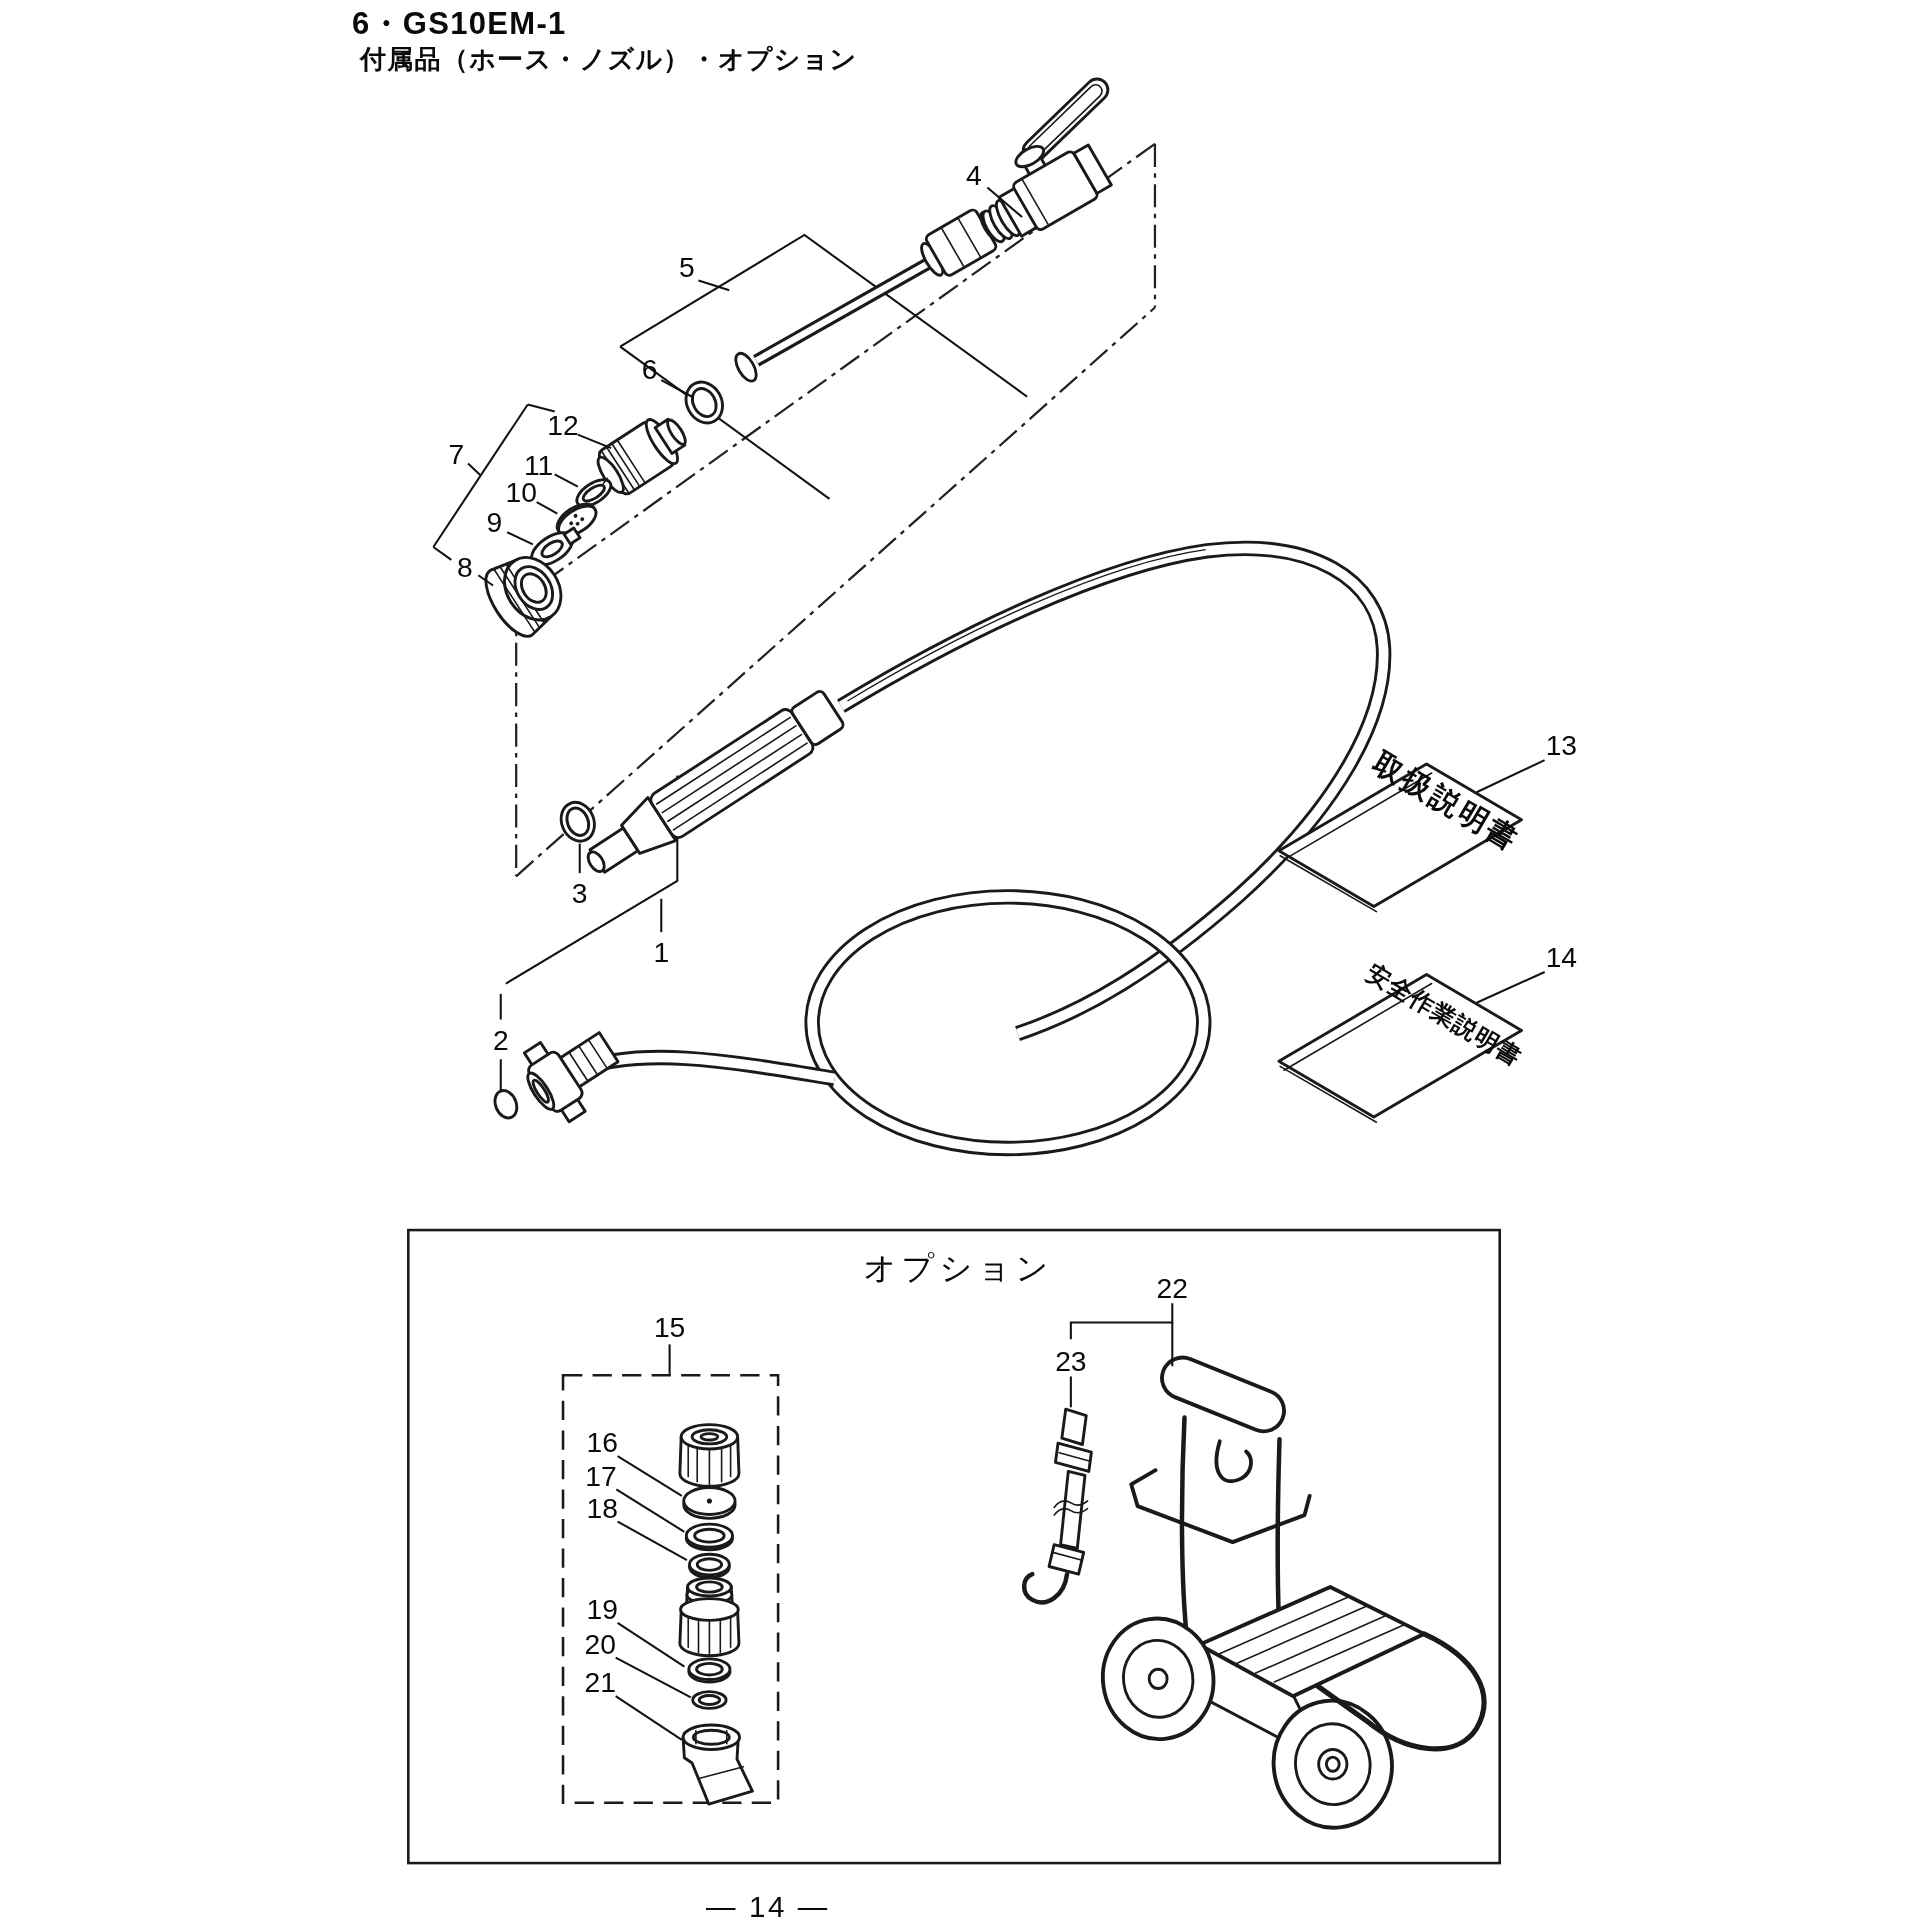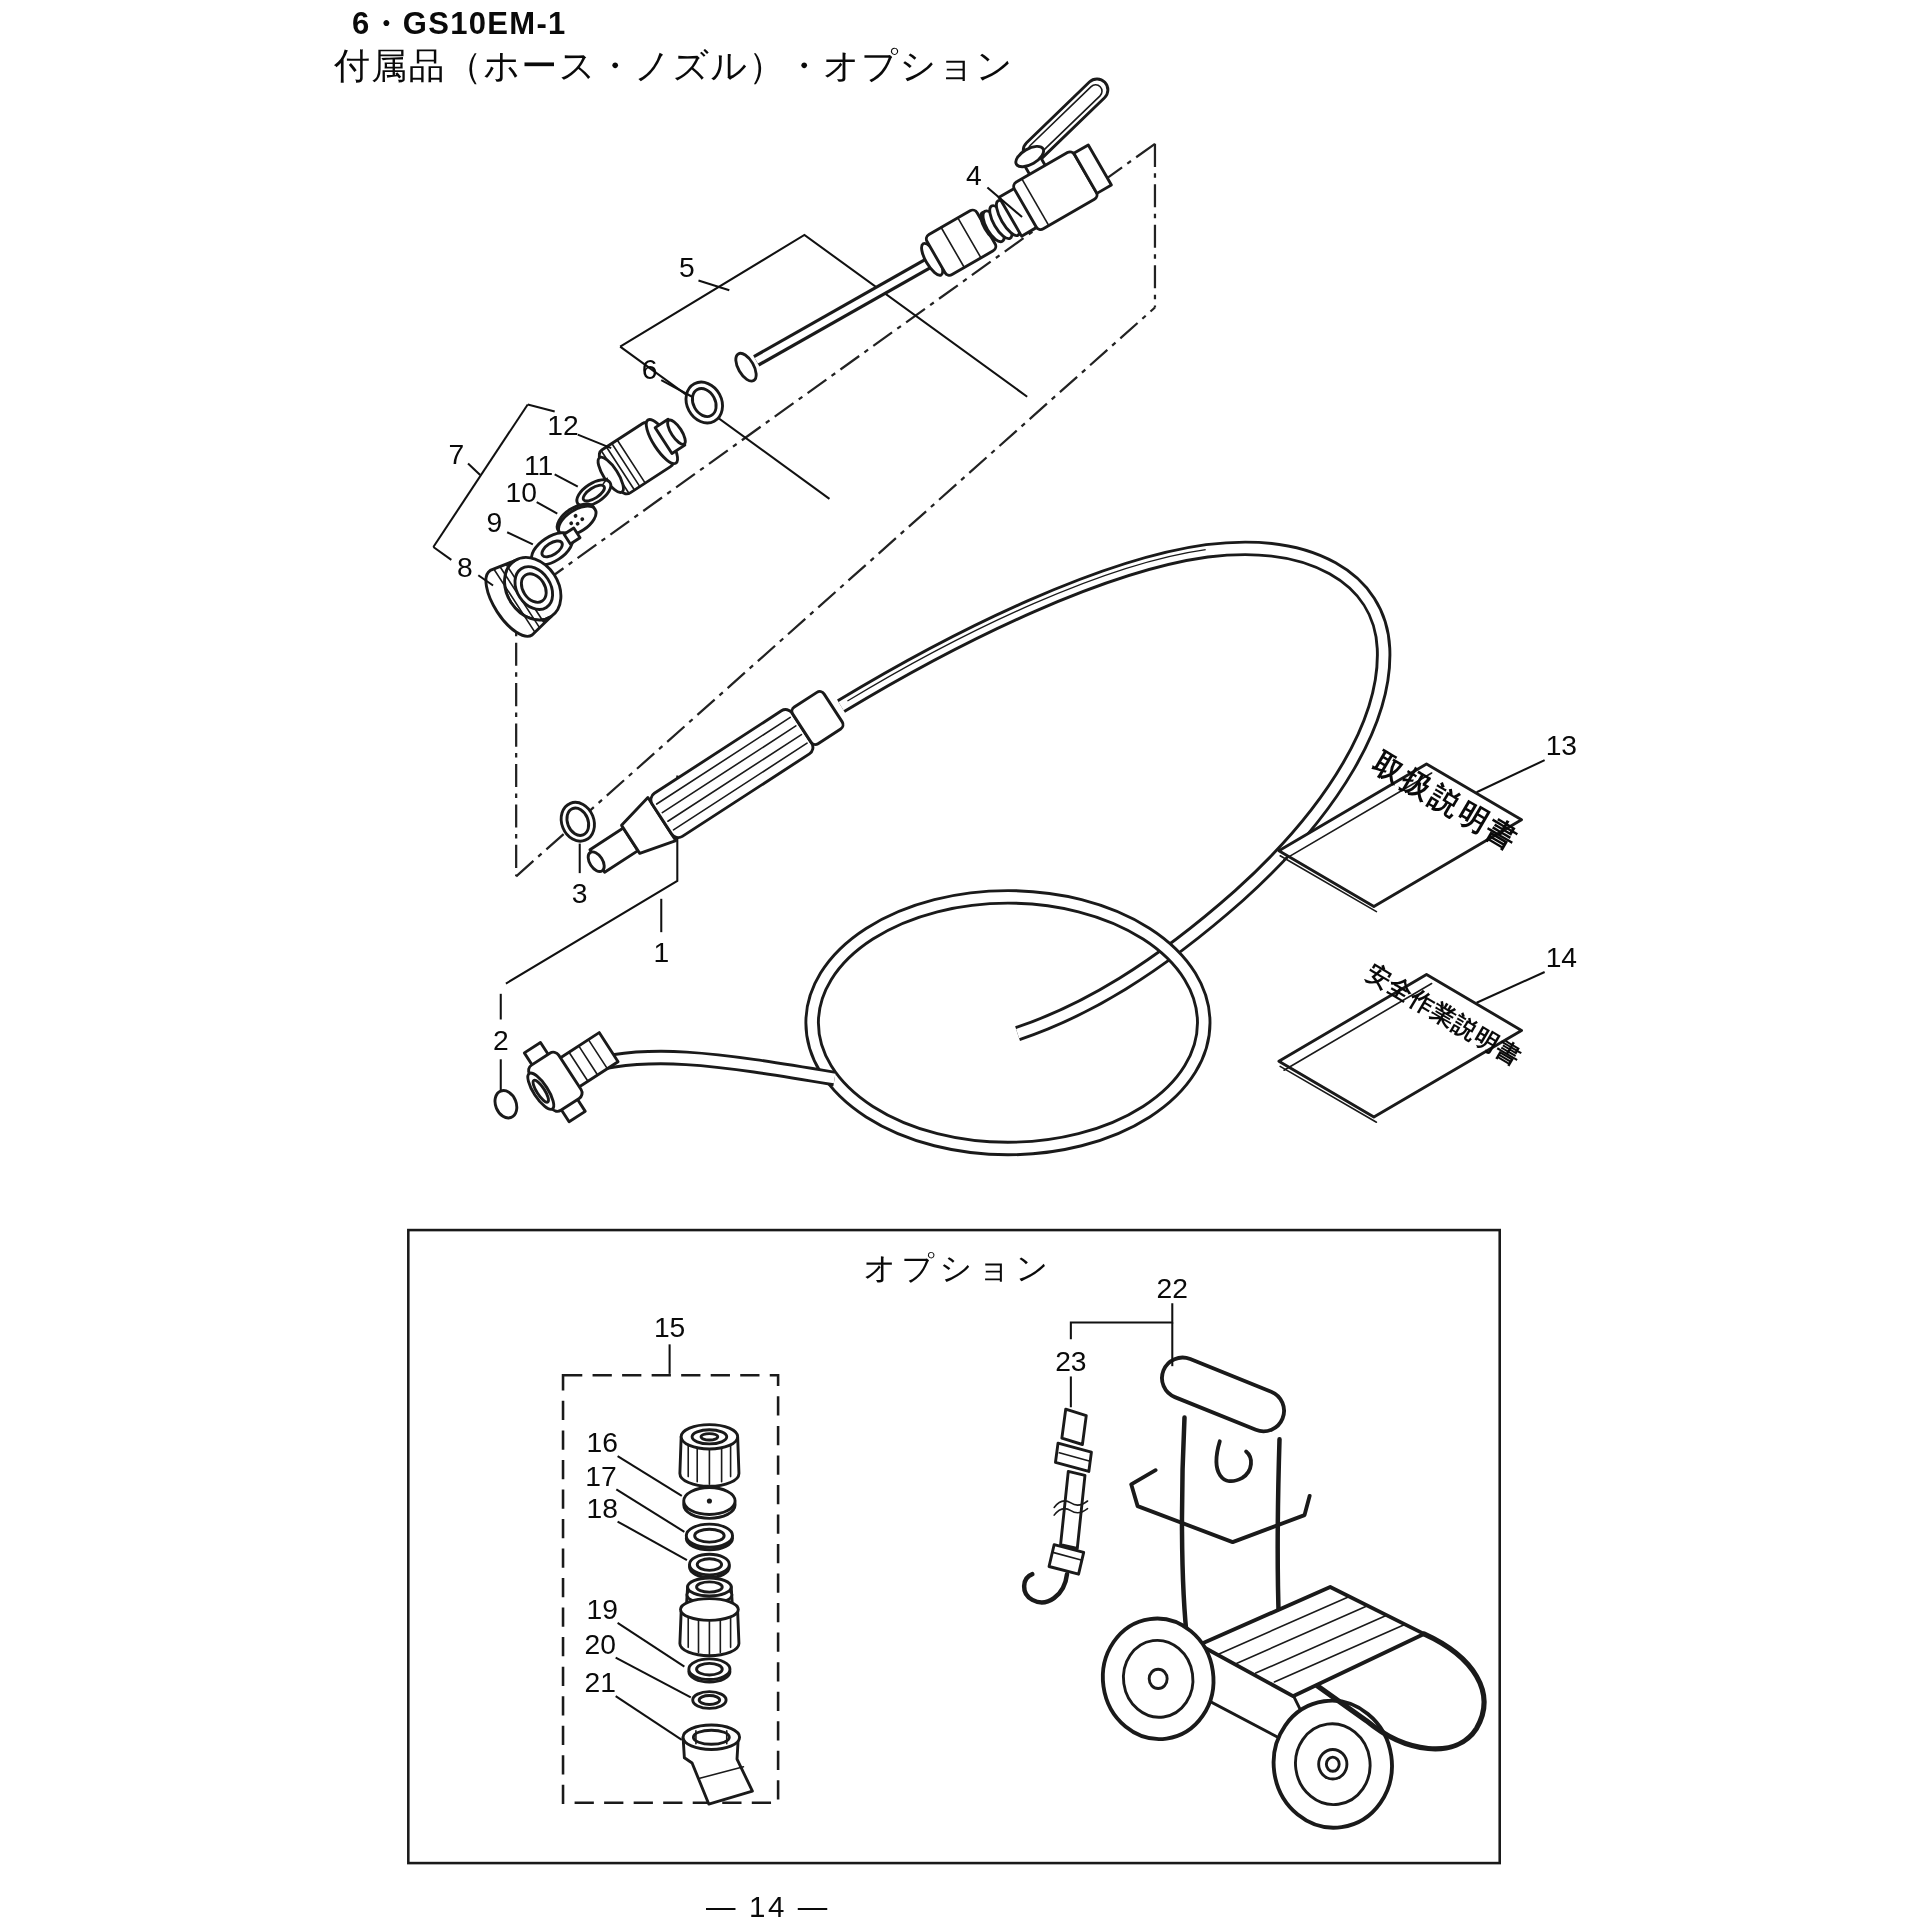--- a/index.html
+++ b/index.html
@@ -1,19 +1,19 @@
 <!DOCTYPE html>
 <html style="font-size:10.3px"><head>
 <meta charset="utf-8">
 <style>
   html,body{margin:0;padding:0;background:#fff;}
   .page{position:relative;width:1926px;height:1926px;background:#fff;overflow:hidden;
         font-family:"Liberation Sans",sans-serif;color:#0a0a0a;}
   .hdr-model{position:absolute;left:352px;top:2.6px;font-size:31px;letter-spacing:1.3px;font-weight:700;}
-  .hdr-title{position:absolute;left:334px;top:42px;font-size:36px;font-weight:400;letter-spacing:1.3px;}
+  .hdr-title{position:absolute;left:360px;top:42px;font-size:26px;font-weight:700;letter-spacing:1.3px;}
   .pageno{position:absolute;left:0;top:1890px;width:1536px;text-align:center;font-size:29.5px;letter-spacing:2.6px;}
   svg{position:absolute;left:0;top:0;}
   .ln{fill:none;stroke:#1a1a1a;stroke-width:4.5;stroke-linecap:round;stroke-linejoin:round;}
   .fw{fill:#fff;stroke:#1a1a1a;stroke-width:4.5;stroke-linejoin:round;}
   .thin{stroke-width:2.5;}
   .tube-out{fill:none;stroke:#1a1a1a;stroke-width:24;}
   .tube-in{fill:none;stroke:#fff;stroke-width:15;}
   .mid{fill:none;stroke:#1a1a1a;stroke-width:2;}
   .leader{fill:none;stroke:#111;stroke-width:3.2;}
   .dash{fill:none;stroke:#222;stroke-width:3.5;stroke-dasharray:36 10 7 10;}

